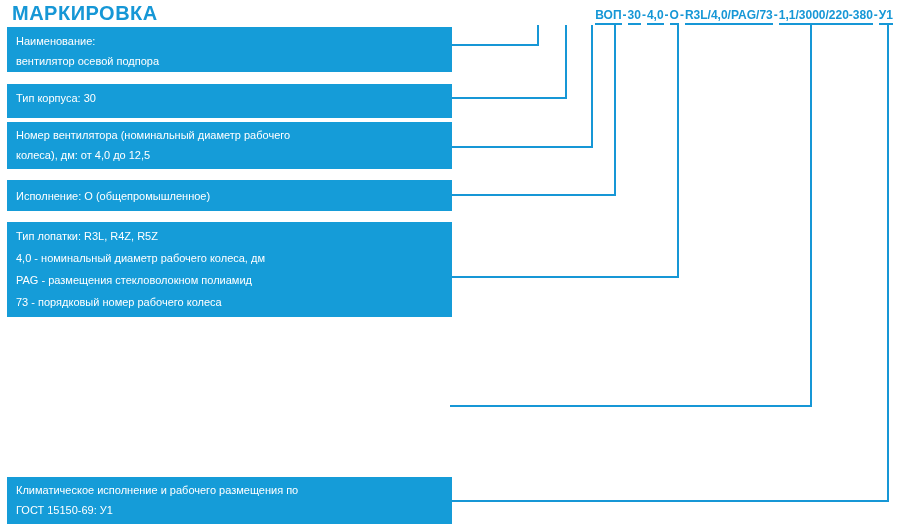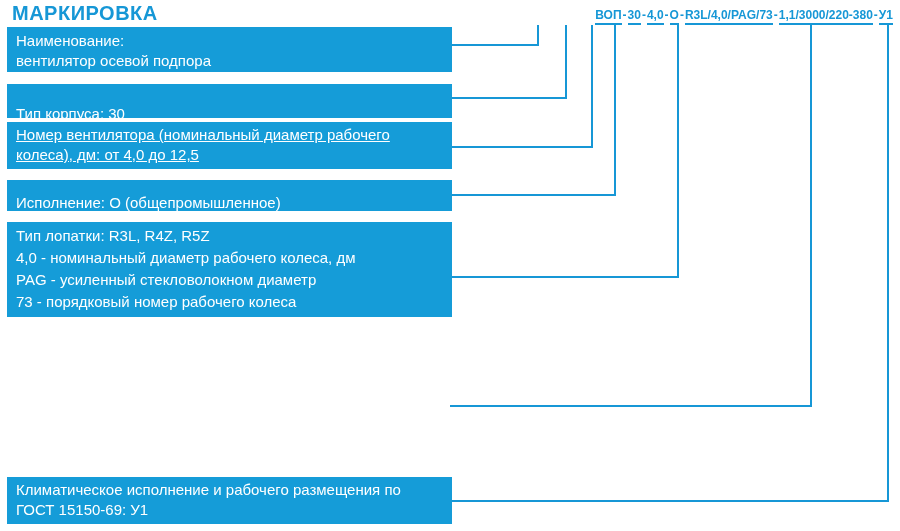--- a/index.html
+++ b/index.html
@@ -25,28 +25,28 @@
     position:absolute;top:6px;right:7px;z-index:2;
     font-size:12px;font-weight:bold;color:var(--accent);
     line-height:18px;white-space:nowrap;
   }
   .product-code .seg{border-bottom:2px solid var(--accent);padding-bottom:1px;}
   .product-code .sep{padding:0 1px;}
 
   .callout{
     position:absolute;left:7px;width:445px;z-index:2;
     background:var(--box-fill);color:var(--box-text);
-    font-size:15px;padding-left:9px;padding-right:4px;
+    font-size:11px;padding-left:9px;padding-right:4px;
   }
   .callout .ln{line-height:20px;white-space:nowrap;}
 
   .box-name        {top:27px; height:45px; padding-top:4px;}
-  .box-housing-type{top:84px; height:34px; padding-top:20px;}
-  .box-fan-number  {top:122px;height:47px; padding-top:3px;text-decoration:underline;}
-  .box-version     {top:180px;height:31px; padding-top:13px;}
+  .box-housing-type{top:84px; height:34px; padding-top:4px;}
+  .box-fan-number  {top:122px;height:47px; padding-top:3px;}
+  .box-version     {top:180px;height:31px; padding-top:6px;}
   .box-blade       {top:222px;height:95px;padding-top:3px;}
   .box-blade .ln   {line-height:22px;}
   .box-motor       {top:345px;height:122px;padding-top:1px;}
   .box-motor .ln   {line-height:20px;}
   .box-climatic    {top:477px;height:47px; padding-top:3px;}
 </style>
 </head>
 <body>
 
 <div class="stage">
@@ -79,21 +79,21 @@
     <div class="ln">колеса), дм: от 4,0 до 12,5</div>
   </div>
 
   <div class="callout box-version">
     <div class="ln">Исполнение: О (общепромышленное)</div>
   </div>
 
   <div class="callout box-blade">
     <div class="ln">Тип лопатки: R3L, R4Z, R5Z</div>
     <div class="ln">4,0 - номинальный диаметр рабочего колеса, дм</div>
-    <div class="ln">PAG - усиленный стекловолокном диаметр</div>
+    <div class="ln">PAG - размещения стекловолокном полиамид</div>
     <div class="ln">73 - порядковый номер рабочего колеса</div>
   </div>
 
 
   <div class="callout box-climatic">
     <div class="ln">Климатическое исполнение и рабочего размещения по</div>
     <div class="ln">ГОСТ 15150-69: У1</div>
   </div>
 
 </div>

